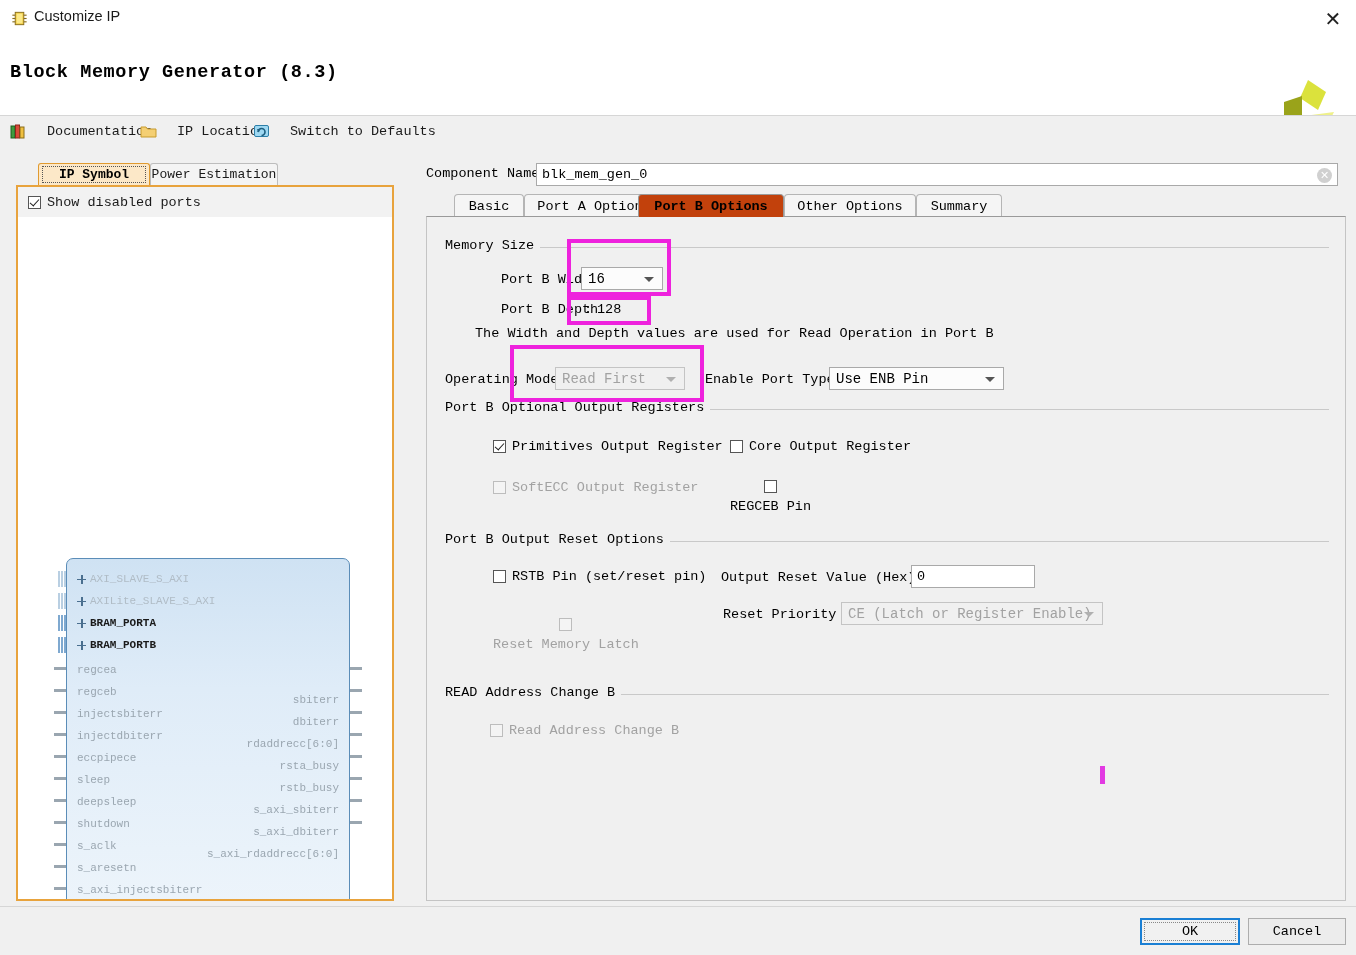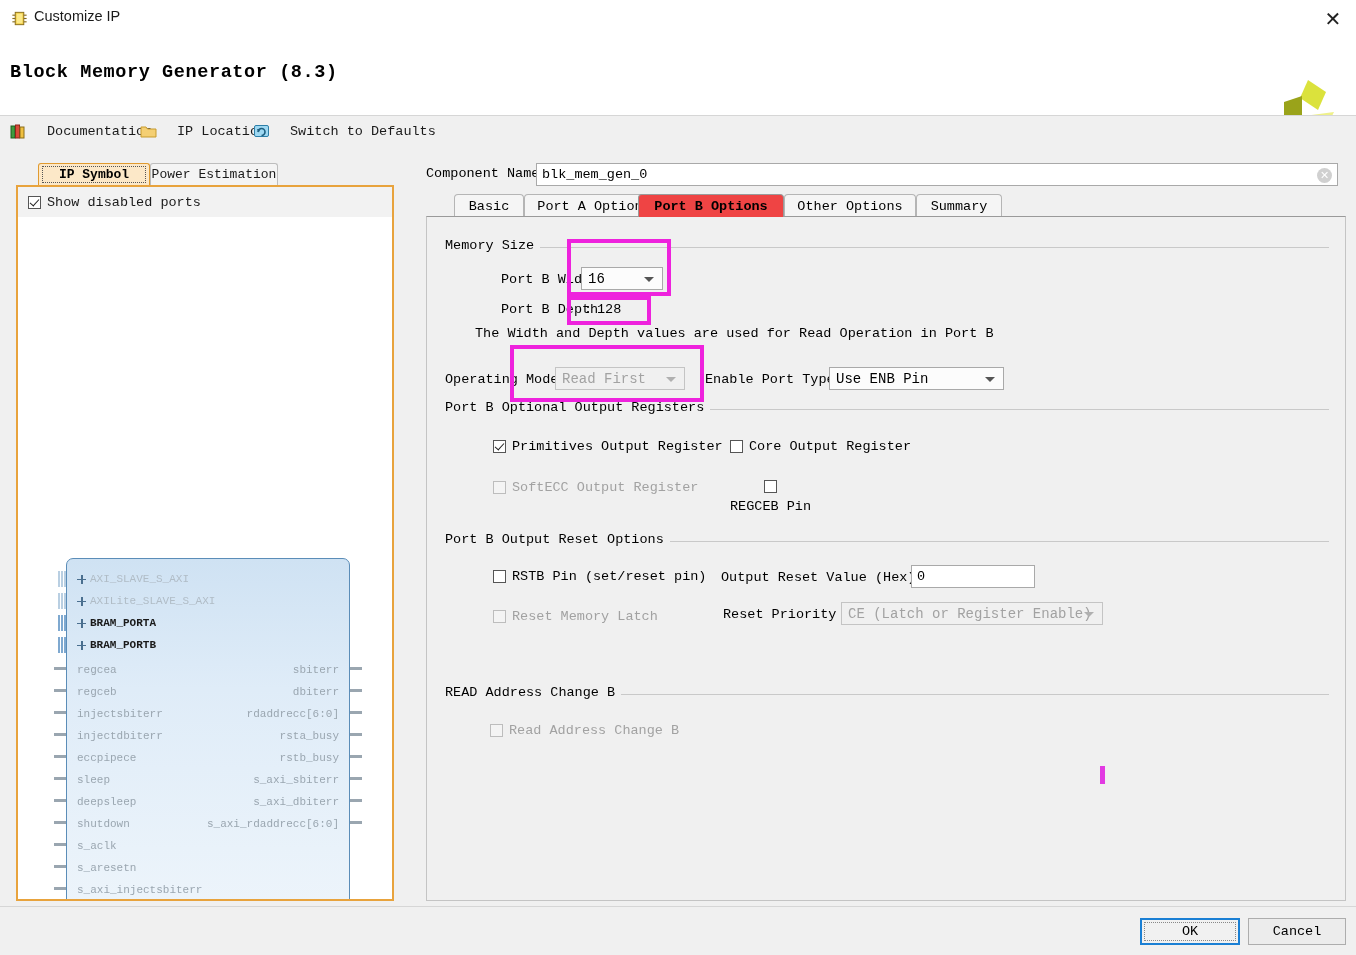--- a/index.html
+++ b/index.html
@@ -139,21 +139,21 @@
     position: absolute; top: 0; width: 2px; height: 16px; background: #7fa9d0;
   }
   .bus-conn.dim i { background: #b9cfe2; }
   .bus-conn i:nth-child(1){left:0;} .bus-conn i:nth-child(2){left:3px;} .bus-conn i:nth-child(3){left:6px;}
 
   .pin-row {
     position: absolute; height: 22px; display: flex; align-items: center;
     font-size: 11px; white-space: nowrap;
   }
   .pin-left { left: 10px; color: #9aa6b0; }
-  .pin-right { right: 10px; color: #9aa6b0; justify-content: flex-end; }
+  .pin-right { right: 10px; color: #9aa6b0; justify-content: flex-end; margin-top: 30px; }
   .pin-stub {
     position: absolute; width: 12px; height: 3px; background: #9aa6b0; top: 9px;
   }
 
   
   .comp-label {
     position: absolute; left: 426px; top: 166px;
     font-size: 13.5px; color: #000;
   }
   .comp-input {
@@ -176,21 +176,21 @@
   .rtab {
     position: absolute; top: 0; height: 23px;
     display: flex; align-items: center; justify-content: center;
     font-size: 13.5px; white-space: nowrap;
     background: #f5f5f5;
     border: 1px solid #b5b5b5; border-bottom: none;
     border-radius: 4px 4px 0 0;
     box-sizing: border-box; cursor: pointer;
   }
   .rtab.sel {
-    background: #ef4444; font-weight: bold; color: #000;
+    background: #c2410c; font-weight: bold; color: #000;
     border-color: #9a9a9a; z-index: 3;
   }
   .rpanel {
     position: absolute; left: 426px; top: 216px; width: 920px; height: 685px;
     background: #f0f0f0;
     border: 1px solid #c4c4c4;
     border-top: 1px solid #9a9a9a;
     box-sizing: border-box;
   }
 
@@ -553,21 +553,21 @@
 
     <div class="cbox" style="left:66px; top:352px;">
       <span class="box"></span>
       <span>RSTB Pin (set/reset pin)</span>
     </div>
     <div class="fld-label" style="left:294px; top:353px;">Output Reset Value (Hex)</div>
     <div class="textbox" style="left:484px; top:348px; width:124px;">
       <span>0</span>
     </div>
 
-    <div class="cbox dim" style="left:66px; top:392px;">
+    <div class="cbox dim" style="left:66px; top:401px;flex-direction:column;">
       <span class="box"></span>
       <span>Reset Memory Latch</span>
     </div>
     <div class="fld-label" style="left:296px; top:390px;">Reset Priority</div>
     <div class="combo disabled" style="left:414px; top:385px; width:262px;">
       <span>CE (Latch or Register Enable)</span>
       <span class="arrow"></span>
     </div>
 
     <div class="sect-title" style="left:18px; top:468px;">READ Address Change B</div>

